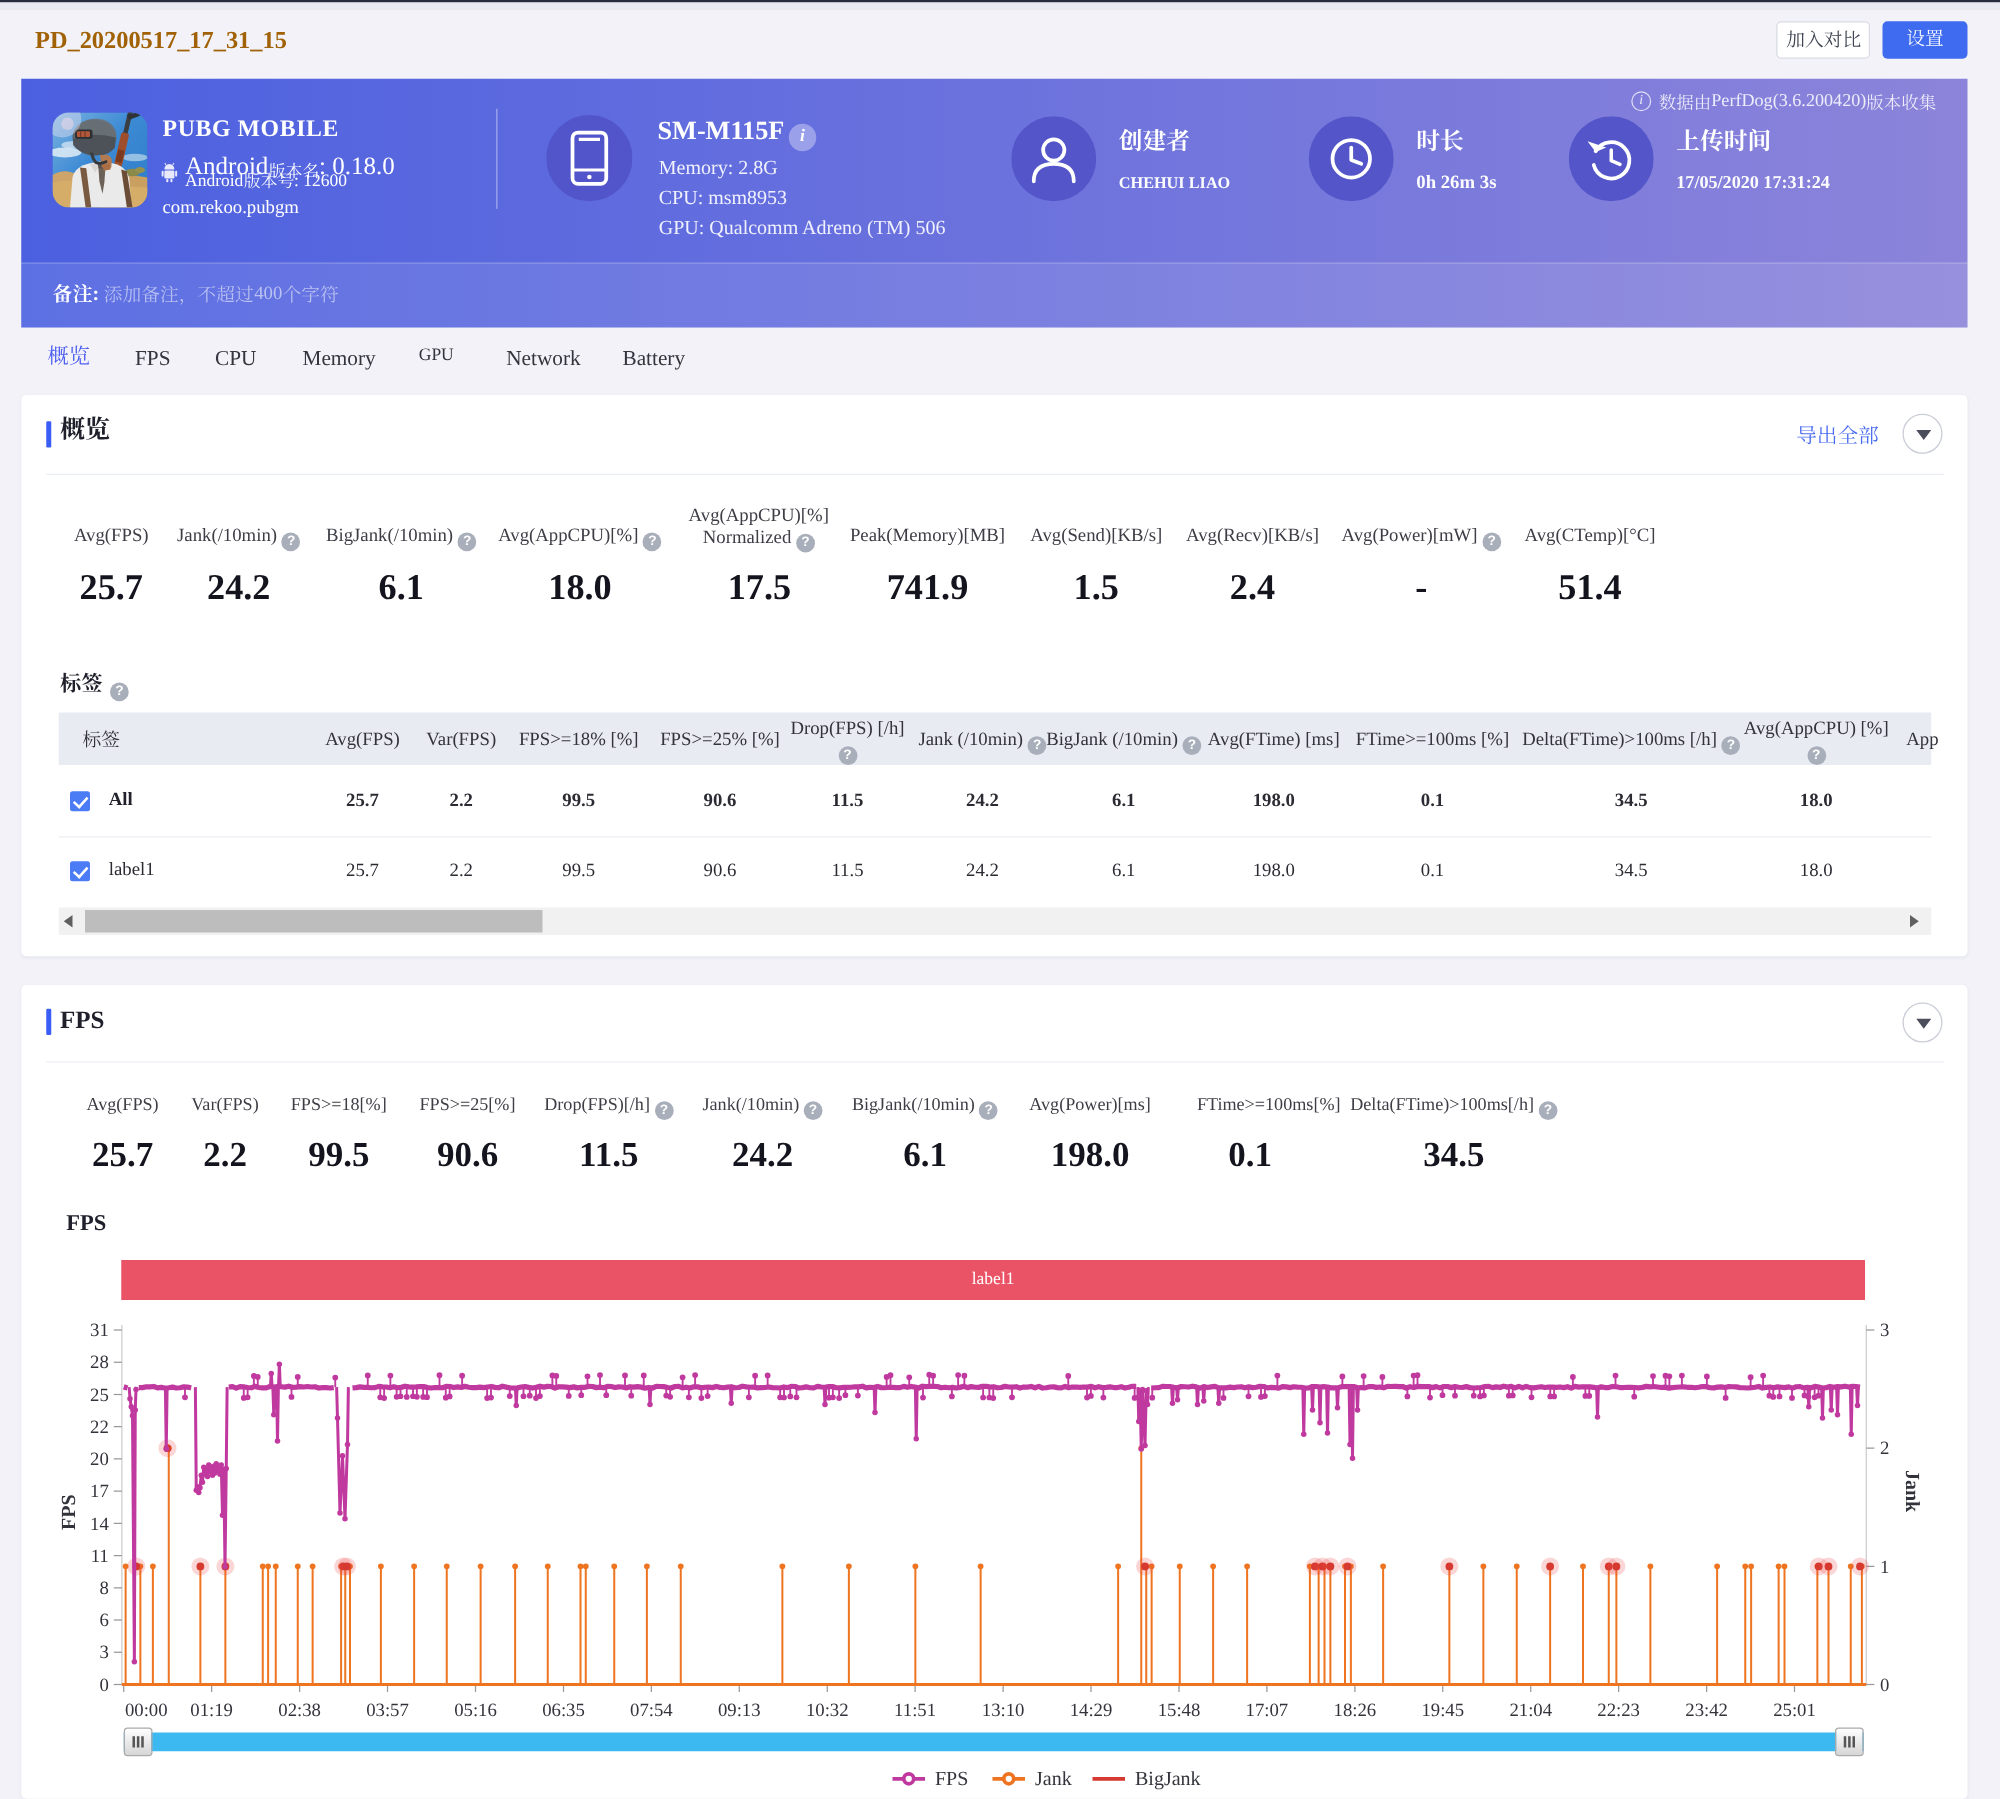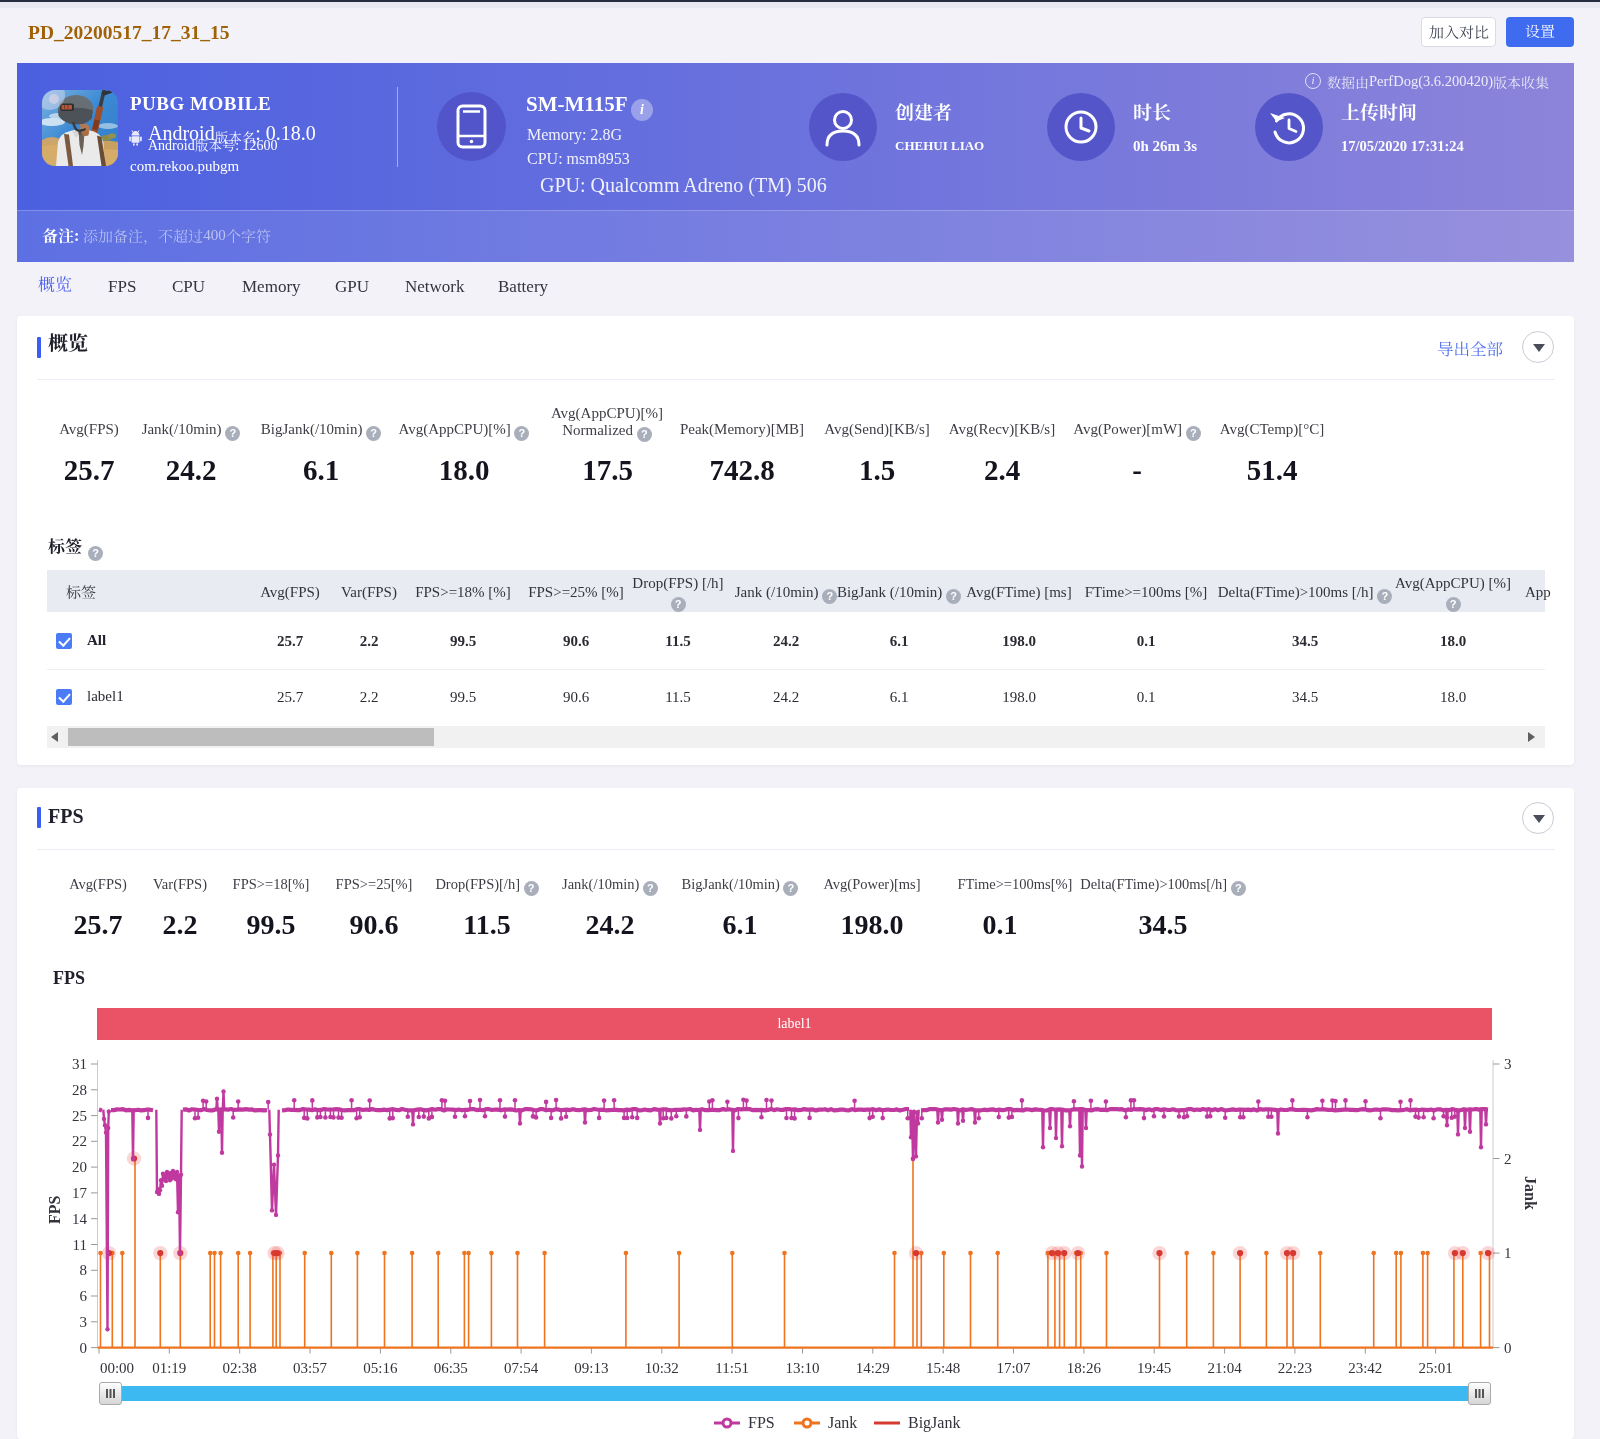--- a/index.html
+++ b/index.html
@@ -113,21 +113,21 @@
 <circle cx="34.5" cy="34.5" r="34.5" fill="#5254c9"></circle>
 <rect x="21" y="14" width="27" height="41" rx="4.5" fill="none" stroke="#fff" stroke-width="3"></rect>
 <line x1="21" y1="44" x2="48" y2="44" stroke="#fff" stroke-width="2.5"></line>
 <line x1="26" y1="19.5" x2="43" y2="19.5" stroke="#fff" stroke-width="2.5"></line>
 <circle cx="34.5" cy="49.5" r="1.8" fill="#fff"></circle>
     </svg>
 <div class="abs" style="left:509px;top:29px;font-size:21px;font-weight:bold;color:#fff">SM-M115F</div>
 <div class="abs" style="left:614px;top:36px;width:22px;height:22px;border-radius:50%;background:rgba(255,255,255,0.35);color:#fff;font-style:italic;font-weight:bold;text-align:center;line-height:22px;font-size:14px">i</div>
 <div class="abs" style="left:510px;top:63px;font-size:16px;color:#f0f1fd">Memory: 2.8G</div>
 <div class="abs" style="left:510px;top:87px;font-size:16px;color:#f0f1fd">CPU: msm8953</div>
-<div class="abs" style="left:523px;top:111px;font-size:20px;color:#f0f1fd">GPU: Qualcomm Adreno (TM) 506</div>
+<div class="abs" style="left:510px;top:111px;font-size:16px;color:#f0f1fd">GPU: Qualcomm Adreno (TM) 506</div>
 <svg class="abs" style="left:792px;top:30px" width="68" height="68">
 <circle cx="34" cy="34" r="34" fill="#5355c9"></circle>
 <circle cx="34" cy="27" r="8.5" fill="none" stroke="#fff" stroke-width="3"></circle>
 <path d="M18 52 Q18 38 34 38 Q50 38 50 52" fill="none" stroke="#fff" stroke-width="3" stroke-linecap="round"></path>
     </svg>
 <div class="abs" style="left:878px;top:40px"><svg width="57.0" height="20.1" style="overflow:visible;vertical-align:-0.25em">
         <g transform="translate(0,16.3) scale(0.019000,-0.019000)">
           <path fill="#ffffff" d="M957 833 810 848V52C810 39 805 34 788 34C765 34 657 41 657 41V27C708 18 731 6 748 -12C765 -30 770 -56 773 -92C903 -79 920 -35 920 44V805C945 809 955 819 957 833ZM756 717 617 730V145H637C676 145 723 166 723 176V691C747 695 755 704 756 717ZM401 792 255 854C217 720 130 533 14 412L23 402C63 426 101 453 135 483V58C135 -21 161 -42 264 -42H371C543 -42 589 -23 589 24C589 44 580 56 549 69L546 208H535C517 145 500 92 489 74C483 63 475 61 462 60C448 59 418 58 381 58H287C251 58 245 64 245 82V489H402C401 352 401 293 389 281C385 276 379 274 366 274C351 274 311 276 288 278V264C316 258 338 248 349 234C361 220 364 199 364 169C410 169 442 177 468 196C503 226 508 286 508 472C527 476 538 481 545 489L447 570L392 517H258L196 541C259 608 310 682 348 749C402 692 459 614 480 546C595 474 671 695 362 776L363 777C388 774 397 781 401 792Z M1077 369 1066 363C1094 256 1130 176 1176 115C1142 41 1093 -24 1023 -76L1030 -89C1116 -49 1179 2 1227 61C1336 -36 1493 -60 1725 -60C1767 -60 1858 -60 1898 -60C1901 -14 1923 28 1969 37V49C1906 48 1786 48 1734 48C1527 48 1378 61 1269 121C1319 207 1344 305 1359 407C1380 409 1390 413 1396 423L1296 508L1242 451H1199C1234 521 1285 629 1312 691C1331 693 1347 698 1355 707L1255 797L1205 746H1031L1040 718H1207C1179 648 1129 537 1092 470C1078 465 1065 457 1056 449L1155 386L1190 422H1250C1242 334 1227 249 1199 171C1148 218 1109 282 1077 369ZM1739 609H1650V709H1739ZM1739 581V479H1650V581ZM1901 686 1854 609H1846V692C1865 696 1880 705 1886 712L1779 793L1729 738H1650V805C1677 809 1684 819 1686 834L1538 848V738H1373L1382 709H1538V609H1310L1318 581H1538V479H1382L1391 450H1538V348H1372L1380 319H1538V215H1326L1334 186H1538V63H1560C1603 63 1650 83 1650 93V186H1920C1934 186 1945 191 1948 202C1905 240 1832 295 1832 295L1769 215H1650V319H1877C1891 319 1901 324 1904 335C1866 371 1801 422 1801 422L1745 348H1650V450H1739V416H1756C1792 416 1845 435 1846 443V581H1958C1972 581 1982 586 1985 597C1956 632 1901 686 1901 686Z M2259 355V327C2183 280 2103 238 2021 202L2028 187C2109 210 2186 239 2259 272V-89H2276C2325 -89 2375 -63 2375 -51V-12H2688V-84H2707C2746 -84 2804 -61 2806 -54V307C2827 311 2840 320 2846 328L2733 415L2678 355H2424C2491 393 2554 434 2612 477H2937C2952 477 2962 482 2965 492C2922 531 2850 586 2850 586L2787 505H2649C2741 577 2819 653 2880 726C2904 718 2916 722 2924 732L2795 824C2767 782 2734 738 2695 694C2654 728 2603 767 2603 767L2542 689H2491V811C2515 815 2522 824 2524 837L2374 850V689H2130L2138 661H2374V505H2039L2048 477H2469C2425 442 2380 408 2332 375L2259 404ZM2491 661H2665C2617 609 2562 556 2502 505H2491ZM2688 326V191H2375V326ZM2375 162H2688V16H2375Z"></path>
         </g>
       </svg></div>
@@ -181,21 +181,21 @@
       </svg></div>
 </div>
 <div class="abs" style="left:38px;top:276px"><svg width="34.0" height="18.0" style="overflow:visible;vertical-align:-0.25em">
       <g transform="translate(0,14.6) scale(0.017000,-0.017000)">
         <path fill="#4b5eef" d="M889 491 847 433H800C817 535 821 638 823 737H934C948 737 958 742 961 753C929 784 877 825 877 825L832 767H626L634 737H761C760 640 757 537 742 433H675C681 497 687 585 689 643C714 645 723 658 724 670L635 681C635 620 627 501 620 432C611 428 604 423 599 418L656 381L677 403H737C708 238 642 74 489 -67L505 -83C644 25 721 150 764 283V-6C764 -44 773 -61 822 -61H865C942 -61 965 -48 965 -24C965 -12 962 -5 944 3L941 126H928C920 76 910 19 904 6C901 -3 898 -4 892 -4C888 -4 878 -4 866 -4H839C825 -4 823 -1 823 9V287C840 289 850 299 852 311L775 320C783 347 789 375 795 403H943C957 403 966 408 969 419C940 450 889 491 889 491ZM488 309 475 302C494 274 515 236 530 198L414 132V375H529V323H538C557 323 586 337 587 344V731C603 734 618 741 623 748L553 803L520 768H427L356 805V129C356 110 352 103 330 91L367 13C377 17 388 28 394 46C450 94 502 142 538 176C546 154 551 133 553 114C612 61 670 195 488 309ZM414 708V738H529V589H414ZM414 405V560H529V405ZM278 656 238 602H230V803C256 807 264 816 266 831L169 841V602H37L45 573H155C132 428 93 283 26 168L41 156C96 225 138 303 169 387V-77H182C204 -77 230 -61 230 -52V461C254 423 278 371 284 331C335 288 386 395 230 488V573H328C342 573 350 578 353 589C326 617 278 656 278 656Z M1423 828 1323 839V453H1335C1360 453 1386 466 1386 473V802C1411 805 1421 814 1423 828ZM1227 765 1128 775V476H1140C1164 476 1190 490 1190 497V737C1215 741 1225 750 1227 765ZM1601 219 1511 230V3C1511 -46 1527 -60 1613 -60H1745C1927 -60 1958 -49 1958 -19C1958 -6 1953 0 1931 7L1928 127H1915C1904 73 1893 27 1885 11C1881 1 1878 0 1864 -1C1848 -3 1805 -3 1747 -3H1621C1576 -3 1571 0 1571 14V196C1590 198 1600 207 1601 219ZM1545 342 1448 351C1443 181 1435 40 1052 -62L1062 -80C1488 13 1500 159 1512 316C1533 319 1542 329 1545 342ZM1650 641 1640 632C1687 598 1750 536 1769 486C1838 449 1872 589 1650 641ZM1266 130V398H1720V122H1730C1751 122 1783 136 1784 142V389C1801 392 1816 400 1822 407L1746 466L1711 427H1271L1202 460V108H1211C1238 108 1266 123 1266 130ZM1653 814 1553 841C1527 708 1477 575 1421 489L1437 479C1488 528 1533 596 1569 674H1934C1948 674 1957 678 1960 689C1926 720 1873 763 1873 763L1825 702H1582C1594 732 1606 762 1616 794C1638 793 1649 802 1653 814Z"></path>
       </g>
     </svg></div>
 <div class="abs" style="left:108px;top:277px;font-size:17px;color:#34343e">FPS</div>
 <div class="abs" style="left:172px;top:277px;font-size:17px;color:#34343e">CPU</div>
 <div class="abs" style="left:242px;top:277px;font-size:17px;color:#34343e">Memory</div>
-<div class="abs" style="left:335px;top:277px;font-size:17px;color:#34343e">GPU</div>
+<div class="abs" style="left:335px;top:277px;font-size:14px;color:#34343e">GPU</div>
 <div class="abs" style="left:405px;top:277px;font-size:17px;color:#34343e">Network</div>
 <div class="abs" style="left:498px;top:277px;font-size:17px;color:#34343e">Battery</div>
 <div class="card" style="top:316px;height:449px"></div>
 <div class="secbar" style="left:37px;top:337px"></div>
 <div class="abs" style="left:48px;top:333px"><svg width="40.0" height="21.2" style="overflow:visible;vertical-align:-0.25em">
       <g transform="translate(0,17.2) scale(0.020000,-0.020000)">
         <path fill="#20202c" d="M283 670 248 618V809C274 813 282 823 284 837L145 852V601H26L34 572H132C114 426 80 273 22 159L36 147C79 194 115 246 145 303V-89H165C203 -89 248 -63 248 -51V469C264 430 278 384 277 346C332 291 401 410 248 506V572H337L343 573V172C343 149 338 139 310 124L364 4C376 10 388 21 397 38C450 88 496 138 530 177C535 156 538 135 539 116C617 42 708 204 494 310L482 305C496 278 510 244 521 209L438 171V371H507V326H523C553 326 598 345 599 352V430L677 387L703 417H738C714 243 653 72 498 -79L512 -94C636 -8 714 90 764 196V14C764 -45 772 -67 836 -67H871C947 -67 979 -45 979 -8C979 10 976 21 954 33L951 148H939C927 99 915 49 907 36C903 28 899 27 893 27C891 27 887 27 881 27H871C862 27 860 30 860 40V285C878 288 888 298 890 310L809 318C818 350 825 383 831 417H959C973 417 982 422 985 433C954 468 898 522 898 522L848 446H835C850 543 853 642 855 741H954C968 741 979 746 982 757C943 794 878 847 878 847L821 770H627L635 741H756C755 644 754 545 742 446H700C706 503 712 585 715 638C740 640 749 653 750 665L634 677C634 624 626 515 619 450C611 446 604 440 599 435V736C613 739 624 746 629 752L542 819L499 774H451L343 825V610ZM438 714V745H507V590H438ZM438 400V561H507V400Z M1439 839 1295 852V456H1314C1356 456 1402 473 1402 482V811C1430 816 1437 825 1439 839ZM1248 783 1106 796V471H1124C1165 471 1211 489 1211 496V756C1238 759 1246 769 1248 783ZM1632 643 1624 636C1671 601 1729 537 1750 481C1864 428 1921 645 1632 643ZM1292 136V400H1680V116H1699C1736 116 1792 137 1793 143V384C1812 388 1824 396 1830 403L1722 484L1670 428H1299L1180 476V100H1195C1242 100 1291 125 1292 136ZM1563 353 1417 365C1413 178 1413 34 1035 -77L1042 -93C1330 -37 1443 43 1491 139V24C1491 -47 1513 -65 1617 -65H1740C1926 -65 1969 -46 1969 -1C1969 18 1962 30 1931 41L1928 159H1916C1899 103 1885 61 1874 44C1868 34 1862 32 1848 31C1832 30 1794 29 1750 29H1634C1596 29 1592 33 1592 47V215C1612 218 1622 226 1623 239L1522 248C1526 274 1528 300 1530 327C1552 330 1561 340 1563 353ZM1685 810 1527 852C1507 712 1463 567 1414 471L1426 463C1494 516 1552 589 1598 678H1948C1962 678 1973 683 1976 694C1932 734 1859 793 1859 793L1794 706H1612C1624 732 1636 760 1646 789C1669 788 1681 797 1685 810Z"></path>
       </g>
     </svg></div>
 <div class="abs" style="left:1437px;top:340px"><svg width="66.0" height="17.5" style="overflow:visible;vertical-align:-0.25em">
@@ -210,21 +210,21 @@
 <div class="statlab" style="left:61px;top:421px;width:260px">Jank(/10min) <span class="qi">?</span></div>
 <div class="statval" style="left:61px;top:454px;width:260px">24.2</div>
 <div class="statlab" style="left:191px;top:421px;width:260px">BigJank(/10min) <span class="qi">?</span></div>
 <div class="statval" style="left:191px;top:454px;width:260px">6.1</div>
 <div class="statlab" style="left:334px;top:421px;width:260px">Avg(AppCPU)[%] <span class="qi">?</span></div>
 <div class="statval" style="left:334px;top:454px;width:260px">18.0</div>
 <div class="statlab" style="left:497px;top:405px;width:220px">Avg(AppCPU)[%]</div>
 <div class="statlab" style="left:497px;top:422px;width:220px">Normalized <span class="qi">?</span></div>
 <div class="statval" style="left:492px;top:454px;width:231px">17.5</div>
 <div class="statlab" style="left:612px;top:421px;width:260px">Peak(Memory)[MB]</div>
-<div class="statval" style="left:612px;top:454px;width:260px">742.8</div>
+<div class="statval" style="left:612px;top:454px;width:260px">741.9</div>
 <div class="statlab" style="left:747px;top:421px;width:260px">Avg(Send)[KB/s]</div>
 <div class="statval" style="left:747px;top:454px;width:260px">1.5</div>
 <div class="statlab" style="left:872px;top:421px;width:260px">Avg(Recv)[KB/s]</div>
 <div class="statval" style="left:872px;top:454px;width:260px">2.4</div>
 <div class="statlab" style="left:1007px;top:421px;width:260px">Avg(Power)[mW] <span class="qi">?</span></div>
 <div class="statval" style="left:1007px;top:454px;width:260px">-</div>
 <div class="statlab" style="left:1142px;top:421px;width:260px">Avg(CTemp)[°C]</div>
 <div class="statval" style="left:1142px;top:454px;width:260px">51.4</div>
 <div class="abs" style="left:48px;top:538px"><svg width="34.0" height="18.0" style="overflow:visible;vertical-align:-0.25em">
       <g transform="translate(0,14.6) scale(0.017000,-0.017000)">

